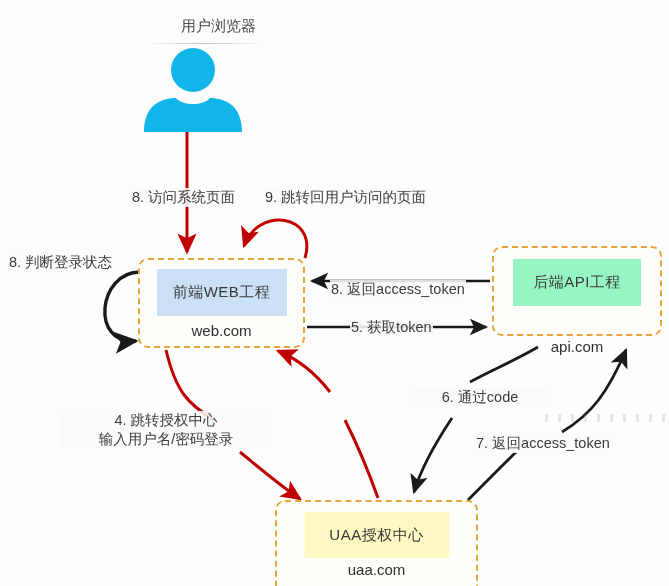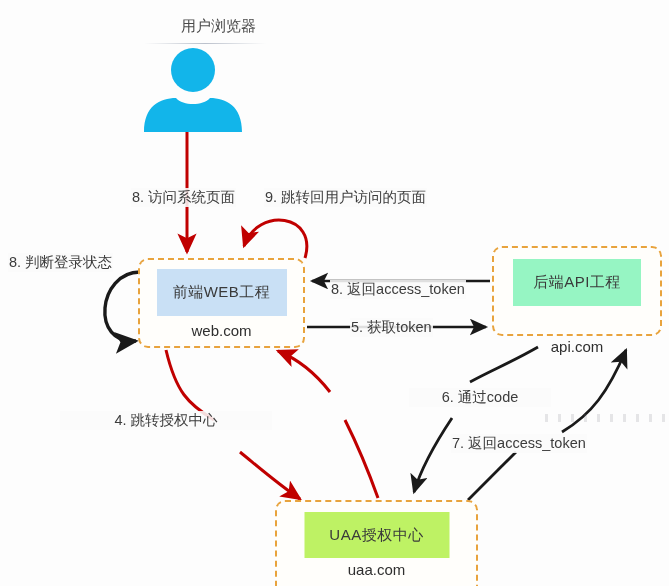--- a/index.html
+++ b/index.html
@@ -42,21 +42,21 @@
 
   #node-web{left:138px;top:258px;width:167px;height:90px;}
   #node-web .chip{top:9px;width:130px;height:47px;background:#c9e0f5;}
   #node-web .host{top:62px;}
 
   #node-api{left:492px;top:246px;width:170px;height:90px;text-align:center;}
   #node-api .chip{top:11px;width:128px;height:47px;background:#96f5c3;}
   #node-api .host{top:63px;margin-top:27px;}
 
   #node-uaa{left:275px;top:500px;width:203px;height:96px;}
-  #node-uaa .chip{top:10px;width:145px;height:46px;background:#bef264;}
+  #node-uaa .chip{top:10px;width:145px;height:46px;background:#fef9c3;}
   #node-uaa .host{top:59px;}
 
   .lbl{
     position:absolute;
     font-size:14.5px;
     color:#3c3c3c;
     background:rgba(250,250,250,0.88);
     white-space:nowrap;
     line-height:19px;
     z-index:6;
@@ -142,25 +142,26 @@
   </div>
 
   <div class="lbl" style="left:131px;top:188px;">8. 访问系统页面</div>
   <div class="lbl" style="left:8px;top:253px;">8. 判断登录状态</div>
   <div class="lbl" style="left:264px;top:188px;">9. 跳转回用户访问的页面</div>
   <div class="lbl" style="left:330px;top:280px;">8. 返回access_token</div>
   <div class="lbl" style="left:350px;top:318px;">5. 获取token</div>
 
   <div class="lbl center" style="left:60px;top:411px;width:210px;">
     <div>4. 跳转授权中心</div>
+    <div>输入用户名/密码登录</div>
   </div>
 
   <div class="lbl center" style="left:268px;top:379px;width:136px;">
   </div>
 
   <div class="lbl center" style="left:409px;top:376px;width:140px;margin-top:12px;">
     <div>6. 通过code</div>
   </div>
 
-  <div class="lbl" style="left:451px;top:434px;">7. 返回access_token</div>
+  <div class="lbl" style="left:475px;top:434px;">7. 返回access_token</div>
 
   <div class="artifact"></div>
 </div>
 
 </body></html>

